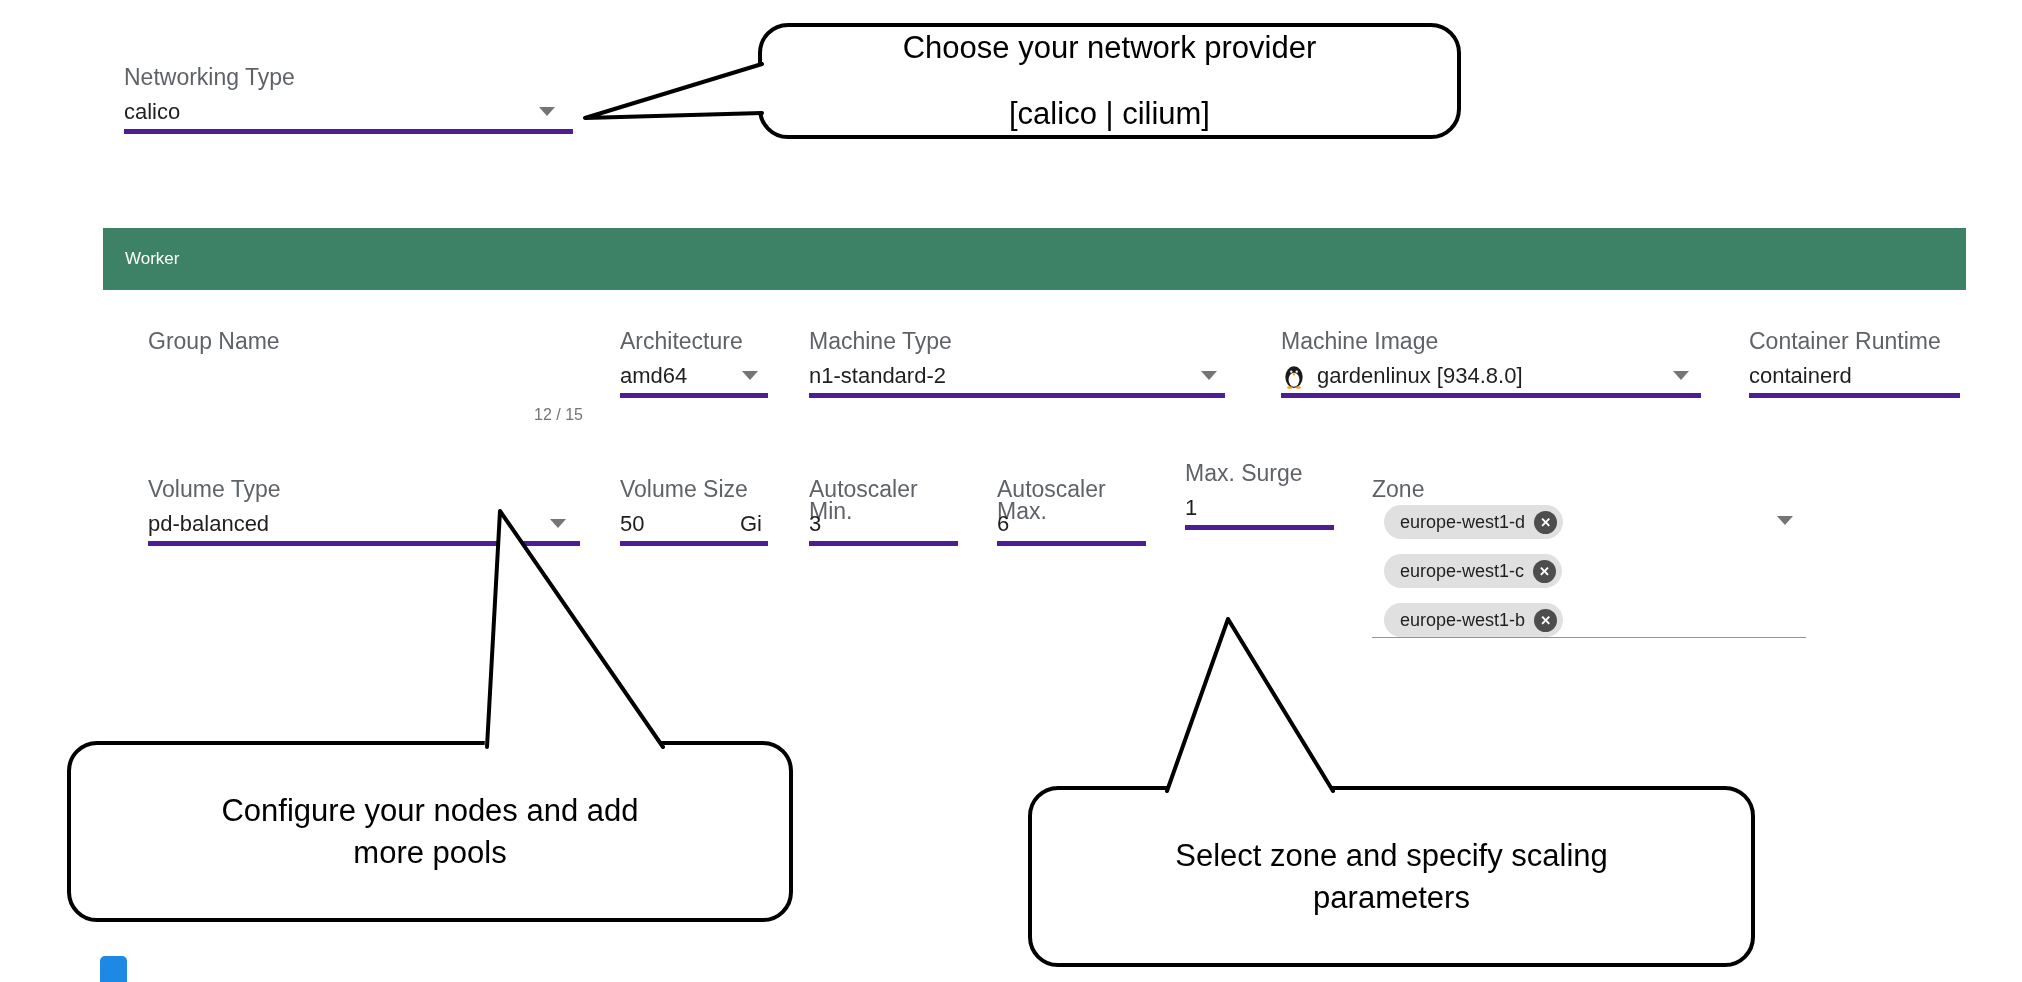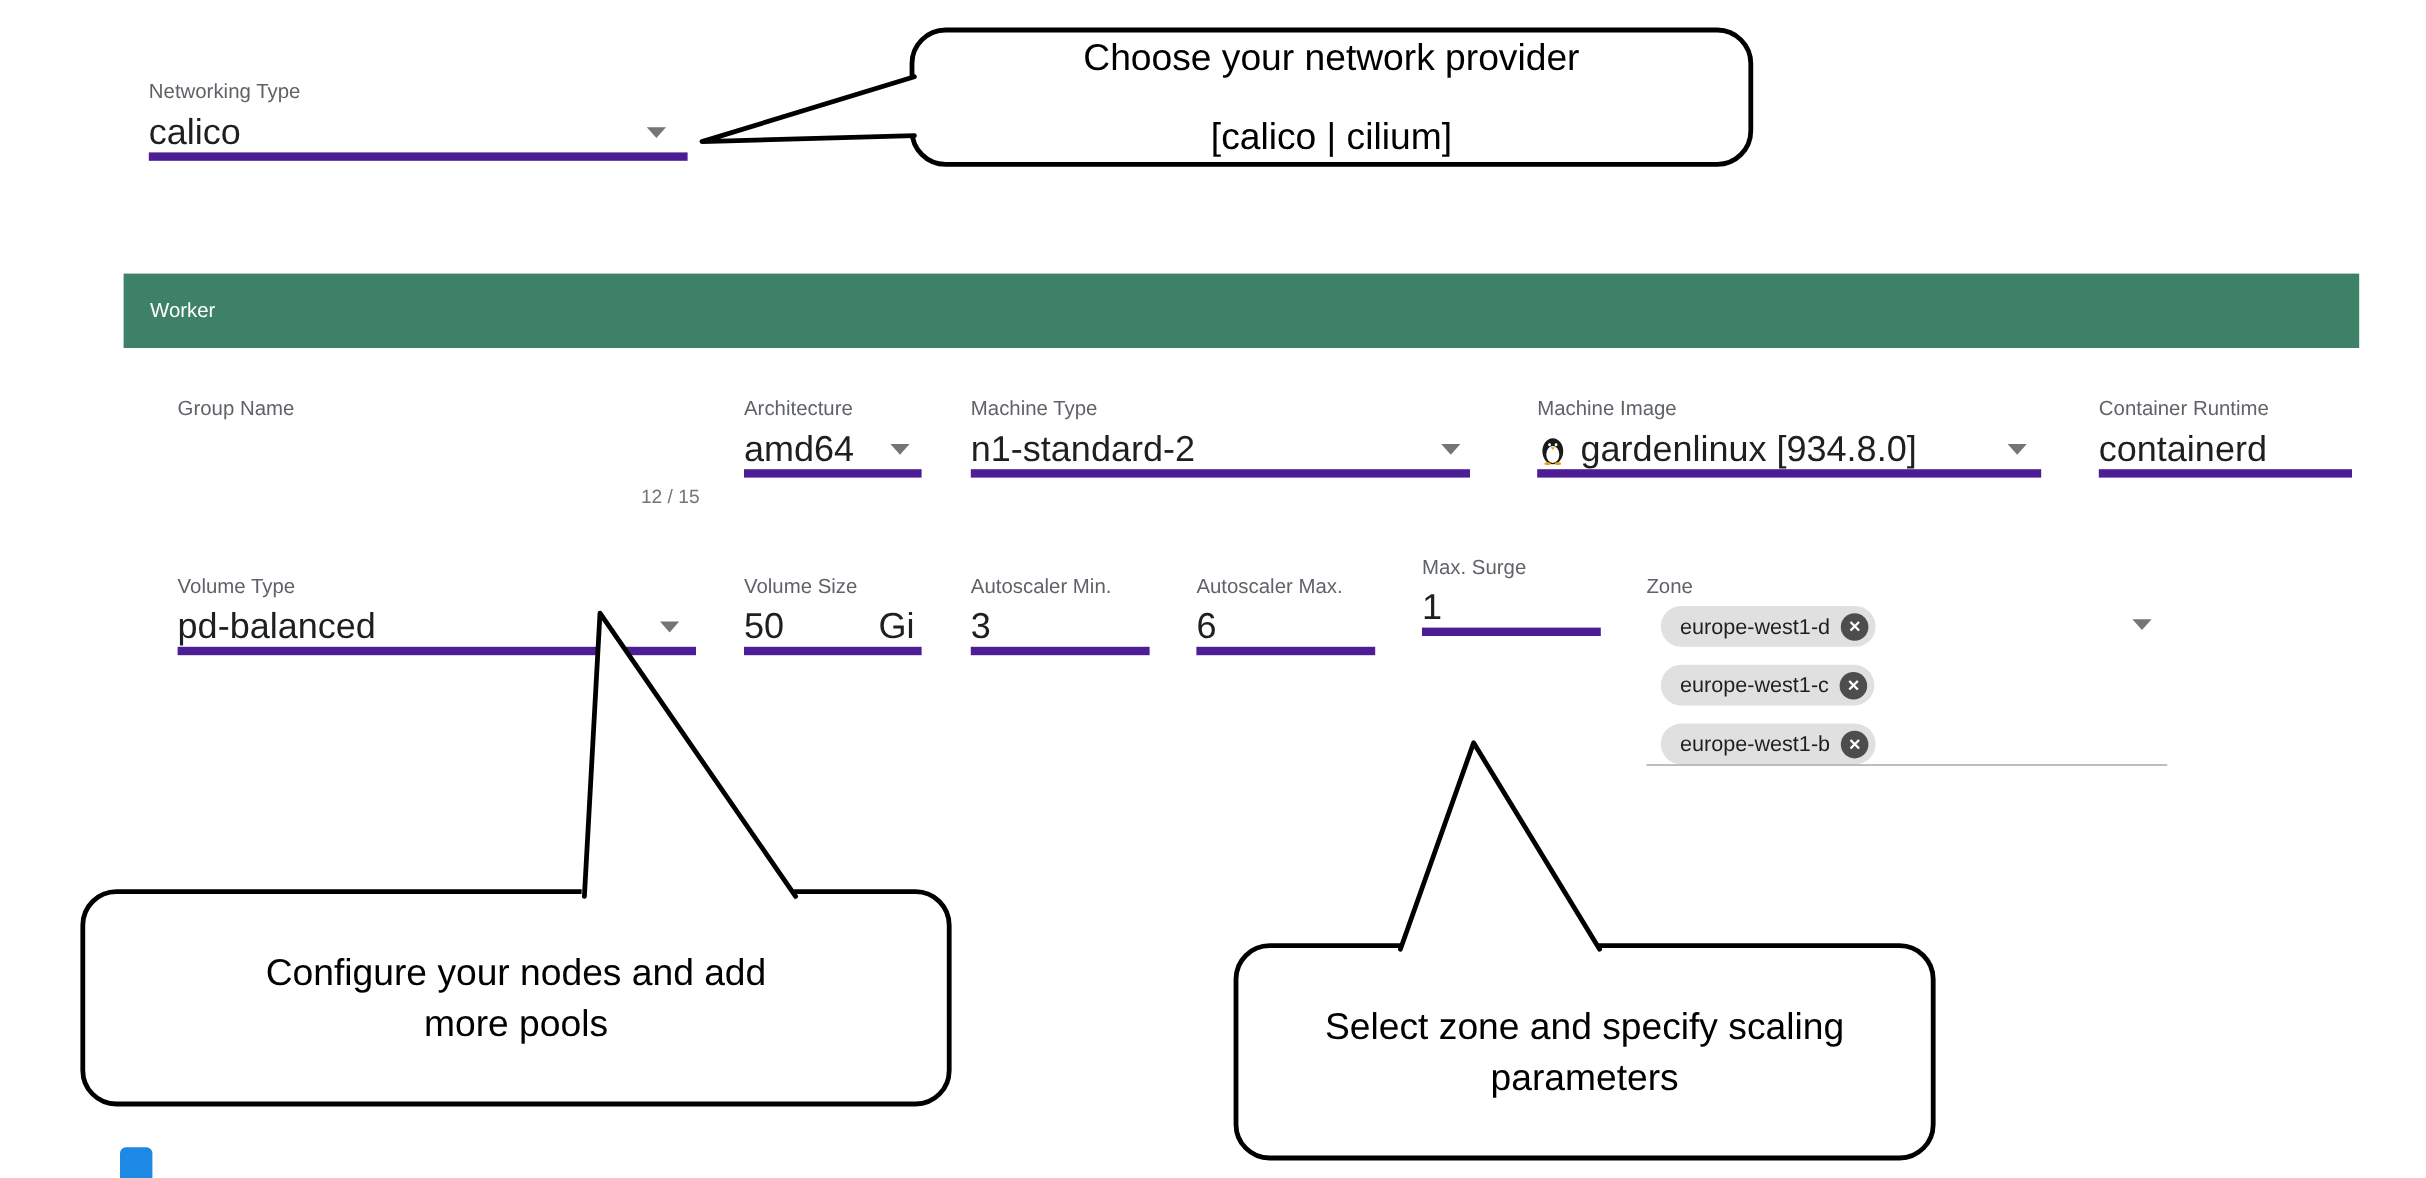--- a/index.html
+++ b/index.html
@@ -5,26 +5,26 @@
   * { box-sizing: border-box; margin: 0; padding: 0; }
   html, body { width: 2022px; height: 982px; }
   body {
     position: relative;
     overflow: hidden;
     background: #ffffff;
     font-family: "Liberation Sans", sans-serif;
     color: #1f1f1f;
   }
   .field { position: absolute; }
-  .flabel { font-size: 17px; color: #5f6368; height: 22px; line-height: 22px; }
+  .flabel { font-size: 23px; color: #5f6368; height: 22px; line-height: 22px; }
   .fvalue {
     display: flex; align-items: center;
     margin-top: 6px; height: 40px;
-    font-size: 30px; color: #1f1f1f;
-    border-bottom: 7px solid #4c1d95;
+    font-size: 22px; color: #1f1f1f;
+    border-bottom: 5px solid #4c1d95;
   }
   .chev {
     width: 0; height: 0; flex: 0 0 auto;
     border-left: 8px solid transparent;
     border-right: 8px solid transparent;
     border-top: 9px solid #757575;
     margin-left: auto;
   }
   .counter { position: absolute; font-size: 16px; color: #757575; text-align: right; }
   .worker-bar {
@@ -179,21 +179,21 @@
 <div class="callout" style="left:758px; top:23px; width:703px; height:116px;gap:24px;">
   <div>Choose your network provider</div>
   <div>[calico | cilium]</div>
 </div>
 
 <div class="callout" style="left:67px; top:741px; width:726px; height:181px;">
   <div>Configure your nodes and add</div>
   <div>more pools</div>
 </div>
 
-<div class="callout" style="left:1028px; top:786px; width:585px; height:181px;">
+<div class="callout" style="left:1028px; top:786px; width:727px; height:181px;">
   <div>Select zone and specify scaling</div>
   <div>parameters</div>
 </div>
 
 <svg class="pointers" width="2022" height="982" viewBox="0 0 2022 982">
   <path d="M 772 60 L 585 118 L 772 114 Z" fill="#ffffff"></path>
   <path d="M 762 64 L 585 118 L 762 113" fill="none" stroke="#000" stroke-width="4" stroke-linecap="round" stroke-linejoin="round"></path>
 
   <path d="M 484 754 L 500 511 L 670 754 Z" fill="#ffffff"></path>
   <path d="M 487 747 L 500 511 L 663 747" fill="none" stroke="#000" stroke-width="4" stroke-linecap="round" stroke-linejoin="round"></path>

